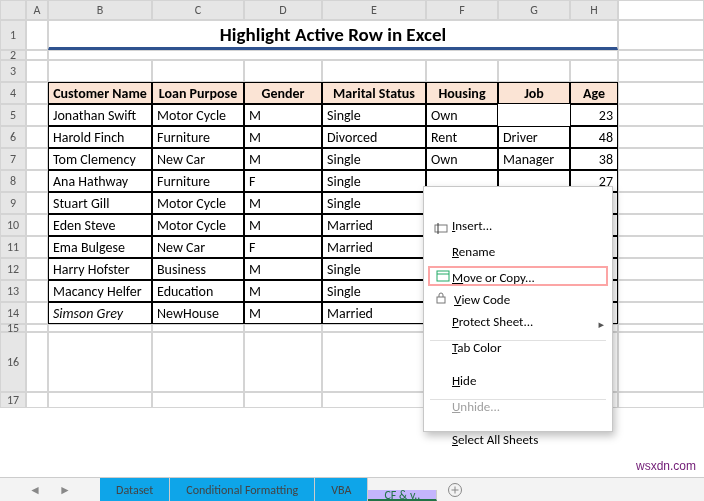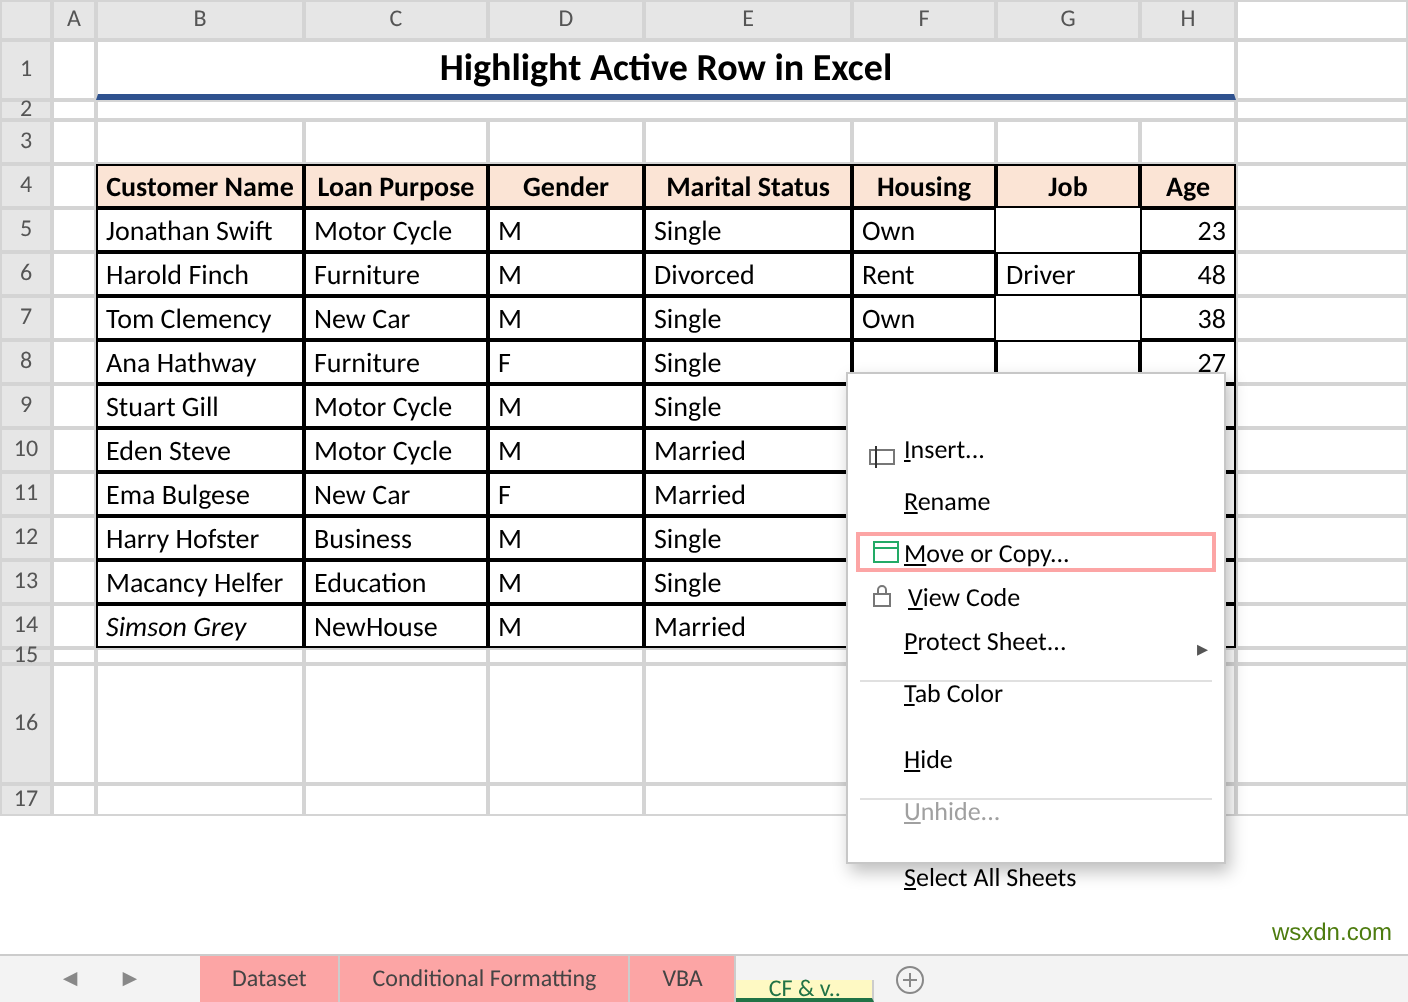--- a/index.html
+++ b/index.html
@@ -78,26 +78,26 @@
     align-items: center;
     justify-content: center;
     gap: 18px;
     color: #888;
   }
   .tab {
     padding: 0 16px;
     display: flex;
     align-items: center;
     border-right: 1px solid #ccc;
-    background: #fca5a5;
+    background: #0ea5e9;
     color: #444;
     cursor: pointer;
   }
   .tab.active {
-    background: #fef9c3;
+    background: #c4b5fd;
     border-bottom: 2px solid #217346;
     color: #217346;
     font-weight: 500;
     margin-top: 12px;
   }
   .newtab {
     padding: 0 10px;
     display: flex;
     align-items: center;
     color: #666;
@@ -134,21 +134,21 @@
   .ctx-label .u { text-decoration: underline; }
   .ctx-sub { color: #555; font-size: 11px; }
   .ctx-sep { height: 1px; background: #e0e0e0; margin: 3px 6px; }
   .hl { border: 2px solid #fca5a5; margin: -1px 4px; padding: 0 4px 0 2px; height: 20px; }
 
   .watermark {
     position: absolute;
     right: 8px;
     bottom: 28px;
     font-size: 12px;
-    color: #4d7c0f;
+    color: #701a75;
     font-family: Arial, sans-serif;
     text-align: center;
   }
   svg { display: block; }
 </style>
 </head>
 <body>
 
 <div class="grid">
 
@@ -213,20 +213,21 @@
     <div class="cell data-cell" style="grid-area: 7 / 8;">Driver</div>
     <div class="cell data-cell right" style="grid-area: 7 / 9;">48</div>
     <div class="cell empty" style="grid-area: 7 / 10;"></div>
     <div class="rowhdr" style="grid-area: 8 / 1;">7</div>
     <div class="cell empty" style="grid-area: 8 / 2;"></div>
     <div class="cell data-cell" style="grid-area: 8 / 3;">Tom Clemency</div>
     <div class="cell data-cell" style="grid-area: 8 / 4;">New Car</div>
     <div class="cell data-cell" style="grid-area: 8 / 5;">M</div>
     <div class="cell data-cell" style="grid-area: 8 / 6;">Single</div>
     <div class="cell data-cell" style="grid-area: 8 / 7;">Own</div>
+    <div class="cell data-cell" style="grid-area: 8 / 8;">Manager</div>
     <div class="cell data-cell right" style="grid-area: 8 / 9;">38</div>
     <div class="cell empty" style="grid-area: 8 / 10;"></div>
     <div class="rowhdr" style="grid-area: 9 / 1;">8</div>
     <div class="cell empty" style="grid-area: 9 / 2;"></div>
     <div class="cell data-cell" style="grid-area: 9 / 3; text-align: right;">Ana Hathway</div>
     <div class="cell data-cell" style="grid-area: 9 / 4;">Furniture</div>
     <div class="cell data-cell" style="grid-area: 9 / 5;">F</div>
     <div class="cell data-cell" style="grid-area: 9 / 6;">Single</div>
     <div class="cell data-cell" style="grid-area: 9 / 7;"></div>
     <div class="cell data-cell" style="grid-area: 9 / 8;"></div>

